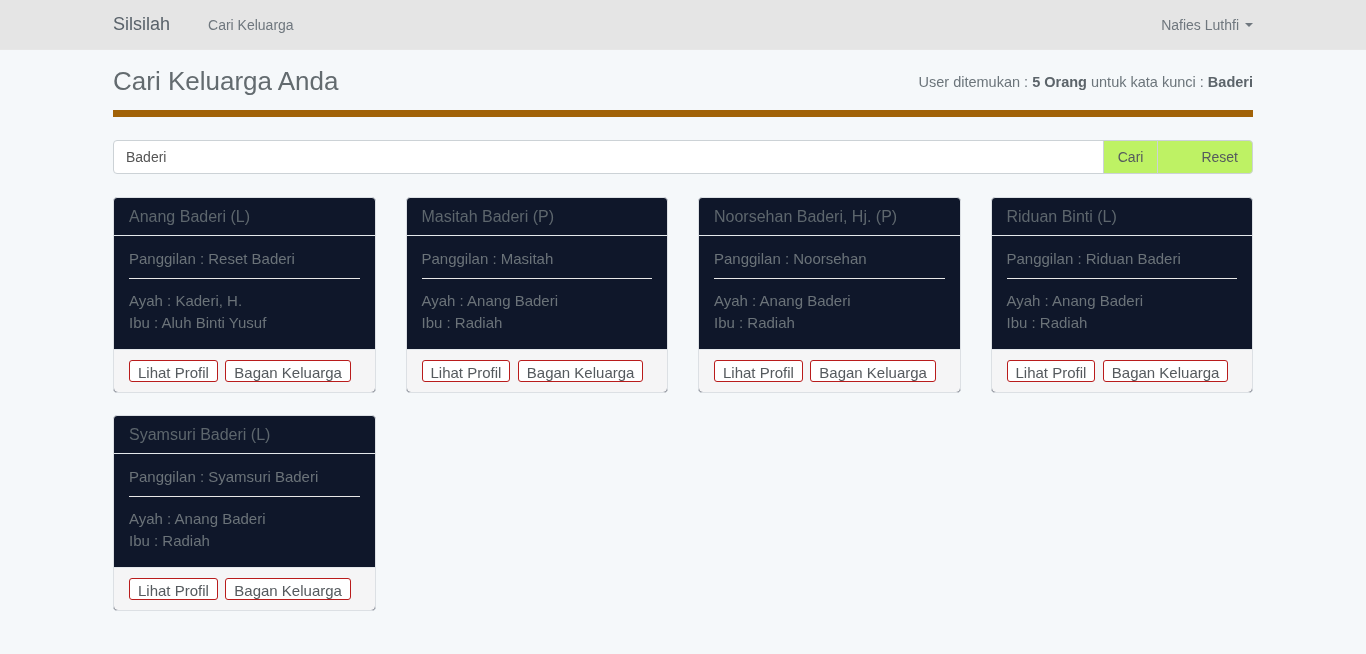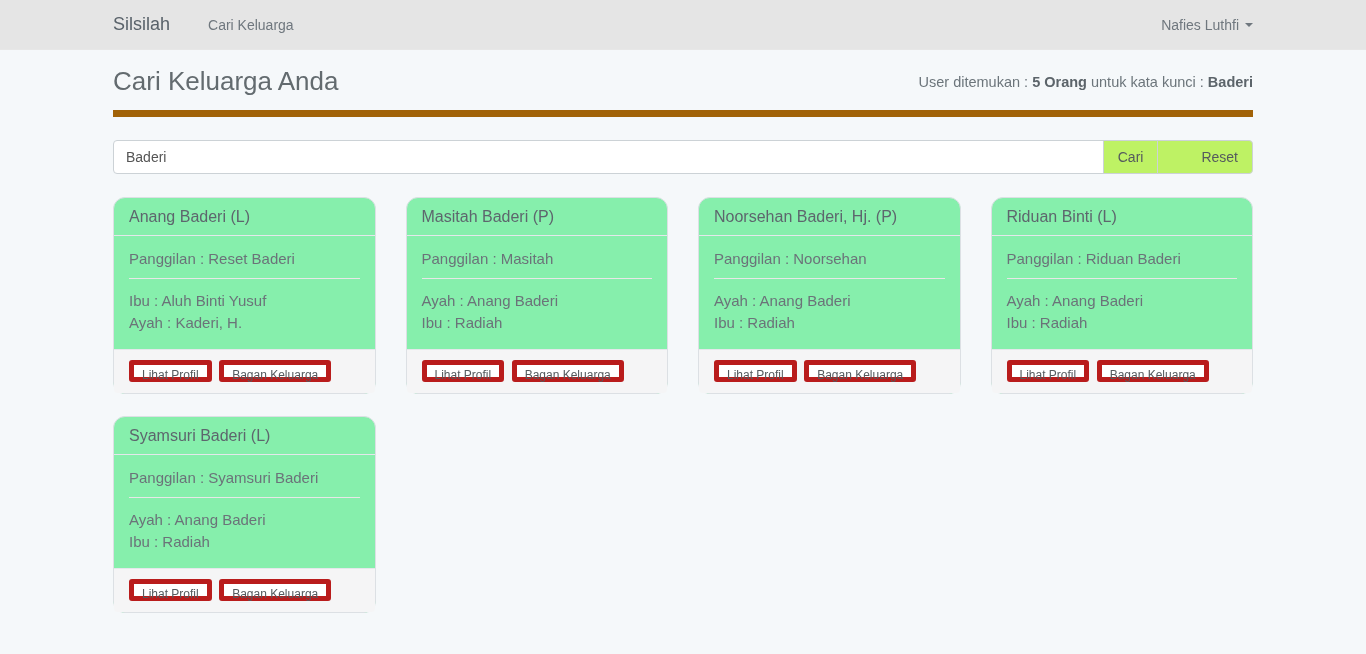--- a/index.html
+++ b/index.html
@@ -106,24 +106,24 @@
 
   
   .cards-grid {
     display: grid;
     grid-template-columns: repeat(4, 1fr);
     column-gap: 30px;
     row-gap: 22px;
     margin-top: 23px;
   }
   .panel {
-    background: #86efac;
+    background: #0f172a;
     border: 1px solid #dcе0e4;
     border: 1px solid #dce0e4;
-    border-radius: 12px;
+    border-radius: 4px;
   }
   .panel-heading {
     padding: 10px 15px;
     border-bottom: 1px solid #e4e8eb;
     font-size: 16px;
     line-height: 17px;
     color: #5d666d;
   }
   .panel-body {
     padding: 15px;
@@ -140,25 +140,25 @@
   .panel-footer {
     padding: 10px 15px;
     background: #f5f5f6;
     border-top: 1px solid #e4e8eb;
     border-radius: 0 0 4px 4px;
   }
   .btn-xs {
     display: inline-block;
     height: 22px;
     padding: 3px 8px;
-    font-size: 12px;
+    font-size: 15px;
     font-family: "Liberation Sans", sans-serif;
     color: #555a5e;
     background: #ffffff;
-    border: 5px solid #b91c1c;
+    border: 1px solid #b91c1c;
     border-radius: 3px;
     margin-right: 3px;
     cursor: pointer;
   }
 </style>
 </head>
 <body>
 
 <nav class="navbar">
   <div class="container">
@@ -184,22 +184,22 @@
     <button class="btn btn-last">Reset</button>
   </div>
 
   <div class="cards-grid">
 
     <div class="panel">
       <div class="panel-heading">Anang Baderi (L)</div>
       <div class="panel-body">
         <div class="panggilan">Panggilan : Reset Baderi</div>
         <hr>
+        <div class="parent-line">Ayah : Kaderi, H.</div>
         <div class="parent-line">Ibu : Aluh Binti Yusuf</div>
-        <div class="parent-line">Ayah : Kaderi, H.</div>
       </div>
       <div class="panel-footer">
         <button class="btn-xs">Lihat Profil</button>
         <button class="btn-xs">Bagan Keluarga</button>
       </div>
     </div>
 
     <div class="panel">
       <div class="panel-heading">Masitah Baderi (P)</div>
       <div class="panel-body">

